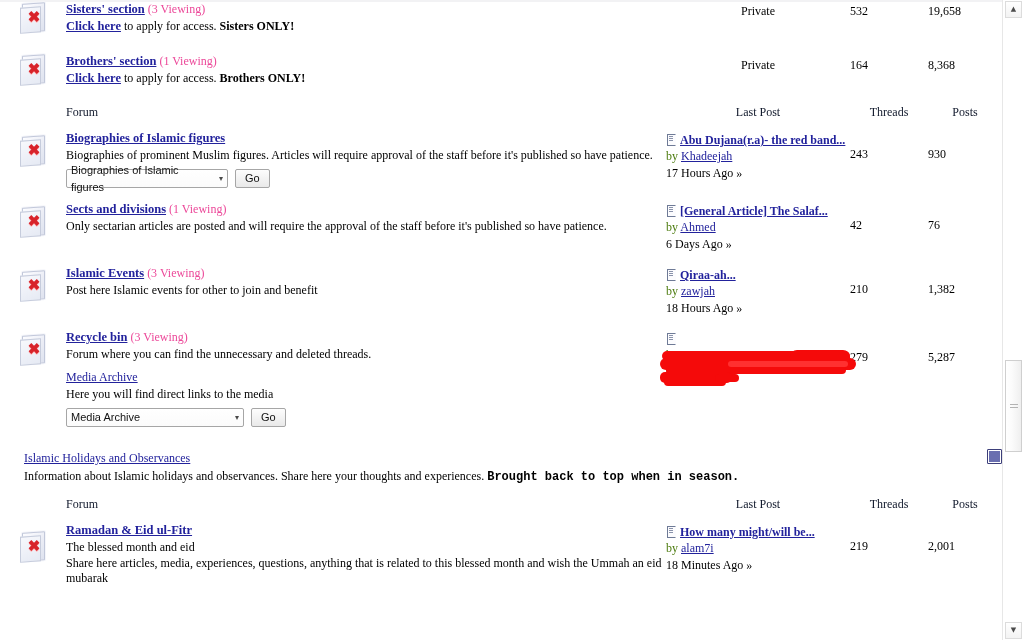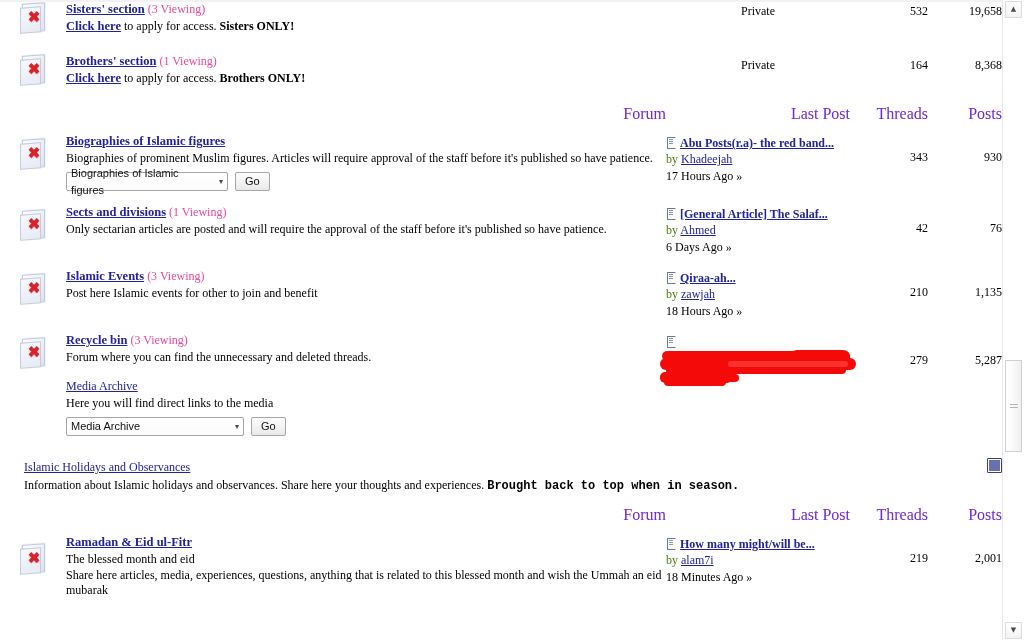--- a/index.html
+++ b/index.html
@@ -208,21 +208,21 @@
   .lp-by { margin-top: 1px; }
   .lp-by .bytxt { color: #4d7c0f; }
   .lp-time {
     margin-top: 2px;
     padding-right: 6px;
     color: #000;
     white-space: nowrap;
   }
 
   .num-cell {
-    text-align: right;
+    text-align: left;
     padding-top: 22px !important;
     font-size: 12px;
     color: #000;
   }
   .num-cell.tight { padding-top: 14px !important; }
 
   .priv-cell {
     text-align: center;
     font-size: 12px;
     padding-top: 12px !important;
@@ -248,25 +248,24 @@
     display: inline-block;
     width: 13px; height: 13px;
     background: #6a6fb0;
     border: 1px solid #3d3f7a;
     box-shadow: inset 0 0 0 1px #ffffff;
     border-radius: 1px;
   }
 
   
   .head-row td {
-    font-size: 16px;
-    color: #6d28d9;
+    font-size: 12px;
+    color: #0f172a;
     padding-top: 11px;
     padding-bottom: 5px;
-    text-align: right;
   }
   .head-forum { padding-left: 6px; }
   .head-c { text-align: center; }
 
   
   .redact {
     position: absolute;
     pointer-events: none;
   }
   .redact .blob {
@@ -401,32 +400,32 @@
           <div class="jumpbox">
             <span class="sel sel-bio">
               <span>Biographies of Islamic figures</span>
               <span class="caret">▾</span>
             </span>
             <span class="gobtn">Go</span>
           </div>
         </td>
         <td class="lp-cell">
           <div class="lp-line1">
-            <span class="lp-ico"></span><a class="lp-title" href="#">Abu Posts(r.a)- the red band...</a>
+            <span class="lp-ico"></span><a class="lp-title" href="#">Abu Dujana(r.a)- the red band...</a>
           </div>
           <div class="lp-by">
             <span class="bytxt">by</span>
             <a class="plainlink" href="#">Khadeejah</a>
           </div>
           <div class="lp-time">
             <span>17 Hours Ago</span>
             <span>»</span>
           </div>
         </td>
-        <td class="num-cell">343</td>
+        <td class="num-cell">243</td>
         <td class="num-cell">930</td>
       </tr>
 
       <tr class="forum-row">
         <td class="f-icon-cell">
           <span class="doc-icon">
             <span class="sheet"></span><span class="sheet2"></span>
             <span class="xmark">✖</span>
           </span>
         </td>
@@ -475,38 +474,38 @@
           <div class="lp-by">
             <span class="bytxt">by</span>
             <a class="plainlink" href="#">zawjah</a>
           </div>
           <div class="lp-time">
             <span>18 Hours Ago</span>
             <span>»</span>
           </div>
         </td>
         <td class="num-cell">210</td>
-        <td class="num-cell">1,135</td>
+        <td class="num-cell">1,382</td>
       </tr>
 
       <tr class="forum-row">
         <td class="f-icon-cell">
           <span class="doc-icon">
             <span class="sheet"></span><span class="sheet2"></span>
             <span class="xmark">✖</span>
           </span>
         </td>
         <td>
           <div>
             <a class="flink" href="#">Recycle bin</a>
             <span class="viewing">(3 Viewing)</span>
           </div>
           <div class="f-desc">Forum where you can find the unnecessary and deleted threads.</div>
 
-          <div style="margin-top:14px;">
+          <div style="margin-top:8px;">
             <div class="cat-title">
               <a href="#">Media Archive</a>
             </div>
             <div class="f-desc">Here you will find direct links to the media</div>
             <div class="jumpbox">
               <span class="sel sel-media">
                 <span>Media Archive</span>
                 <span class="caret">▾</span>
               </span>
               <span class="gobtn">Go</span>

